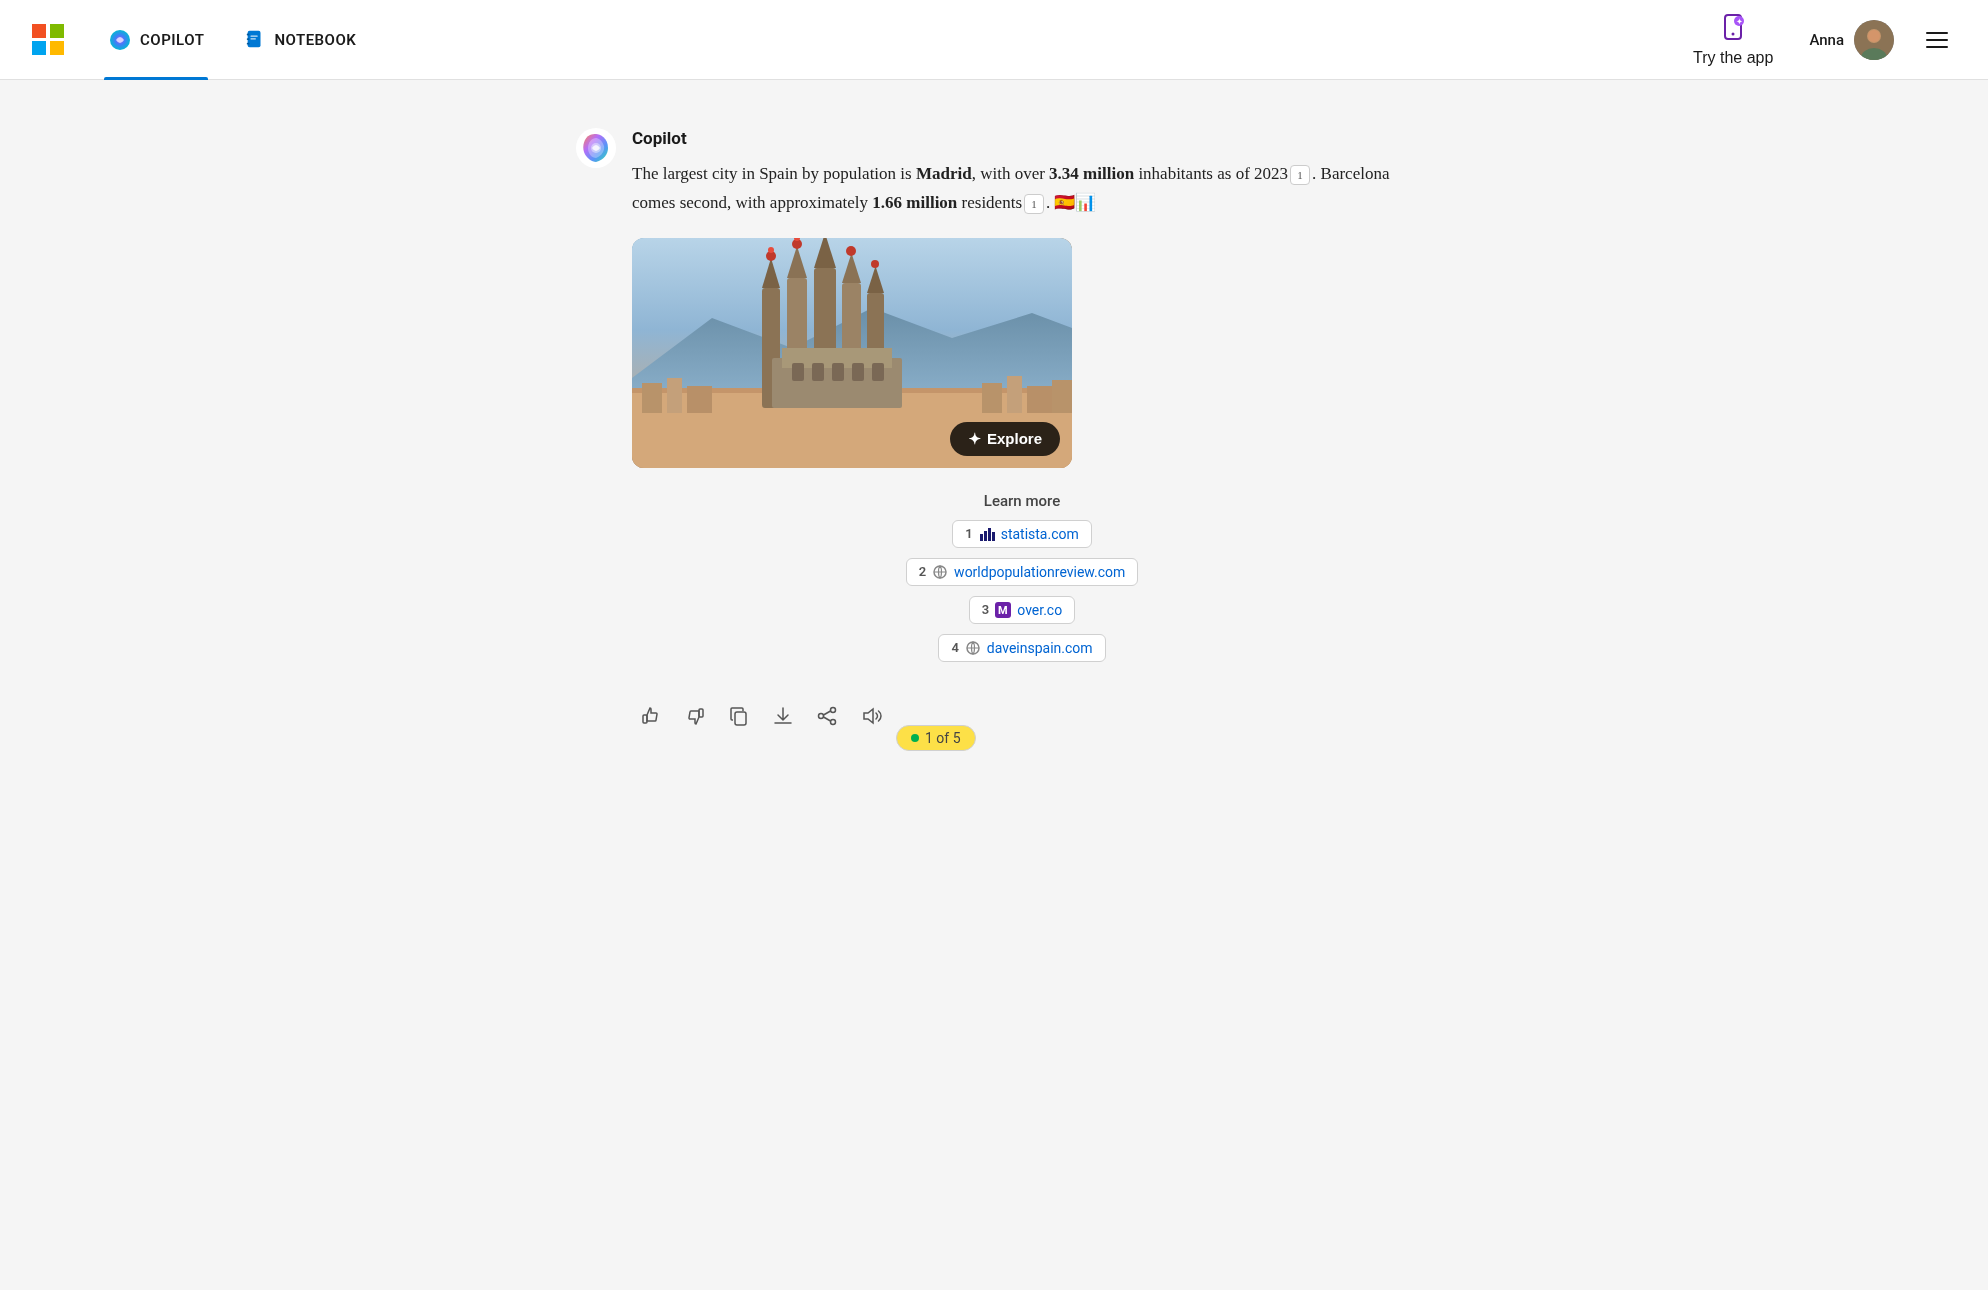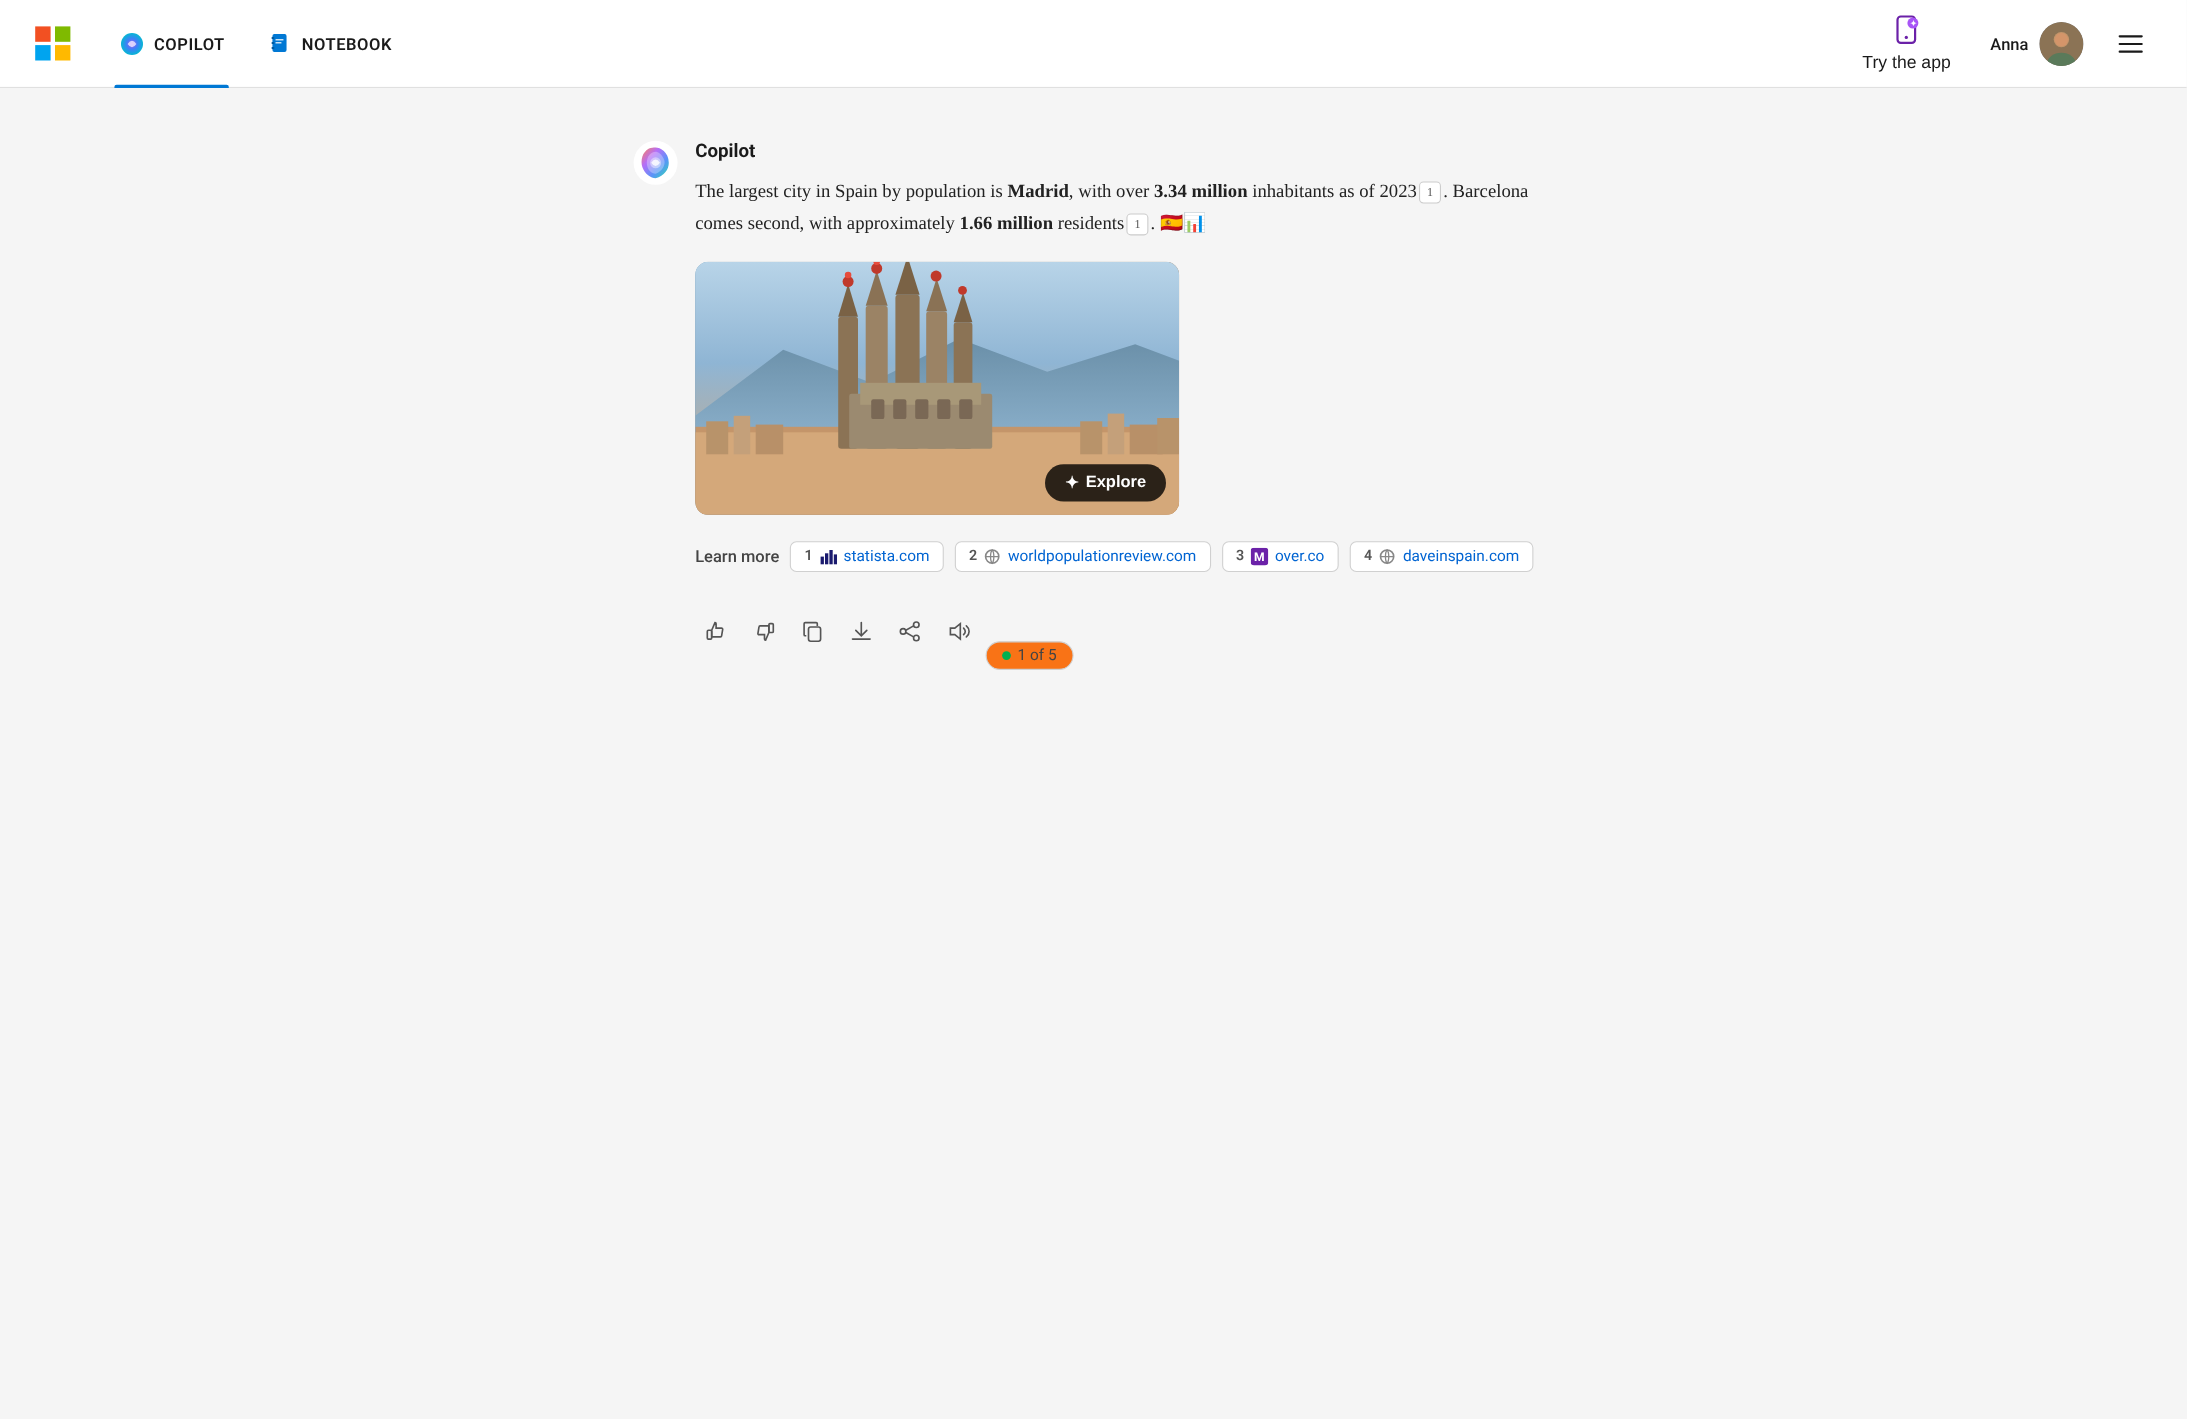--- a/index.html
+++ b/index.html
@@ -250,20 +250,21 @@
       gap: 6px;
     }
 
     
     .learn-more {
       display: flex;
       align-items: center;
       gap: 10px;
       flex-wrap: wrap;
       margin-bottom: 20px;
+      flex-direction: column;
     }
     .learn-more-label {
       font-size: 15px;
       color: #444;
       font-weight: 500;
     }
     .source-chip {
       display: flex;
       align-items: center;
       gap: 6px;
@@ -309,21 +310,21 @@
     }
     .page-indicator {
       display: flex;
       align-items: center;
       gap: 6px;
       border: 1px solid #d0d0d0;
       border-radius: 20px;
       padding: 4px 14px;
       font-size: 14px;
       color: #444;
-      background: #f97316;
+      background: #fde047;
       margin-top: 43px;
     }
     .green-dot {
       width: 8px;
       height: 8px;
       border-radius: 50%;
       background: #00b050;
     }
   </style>
 </head>

